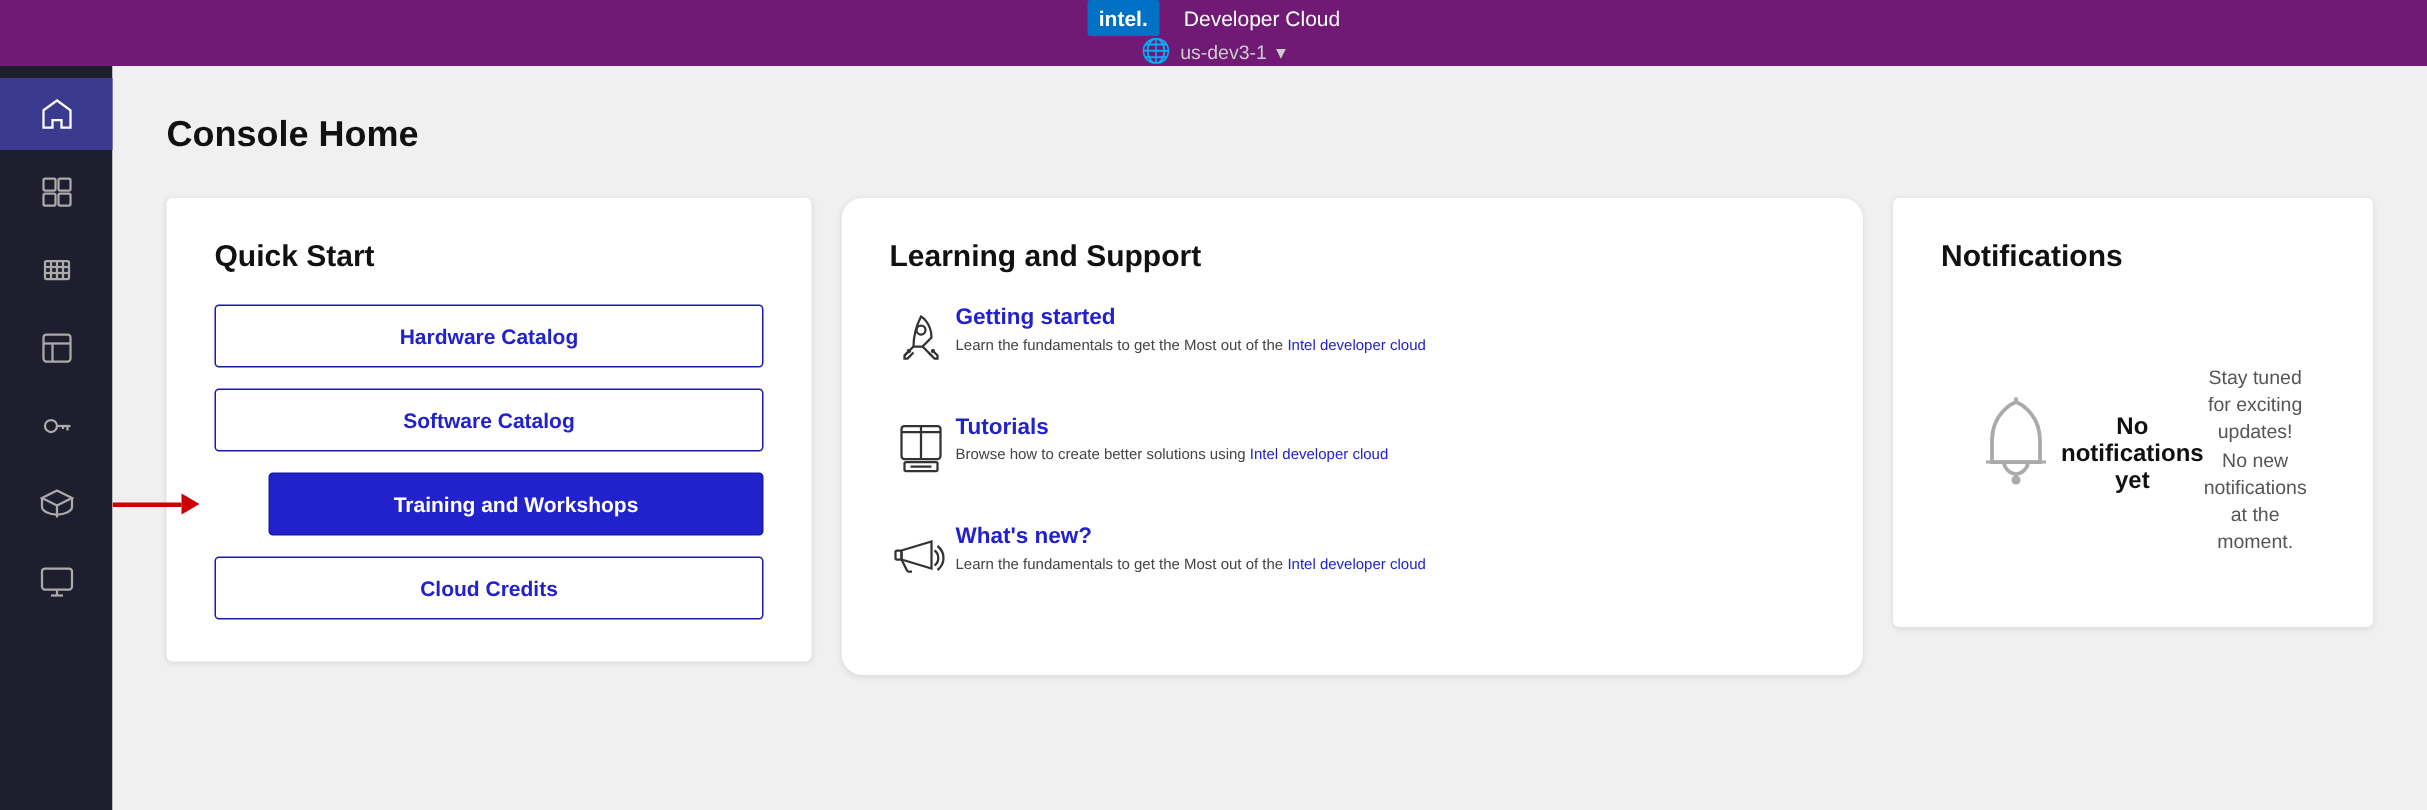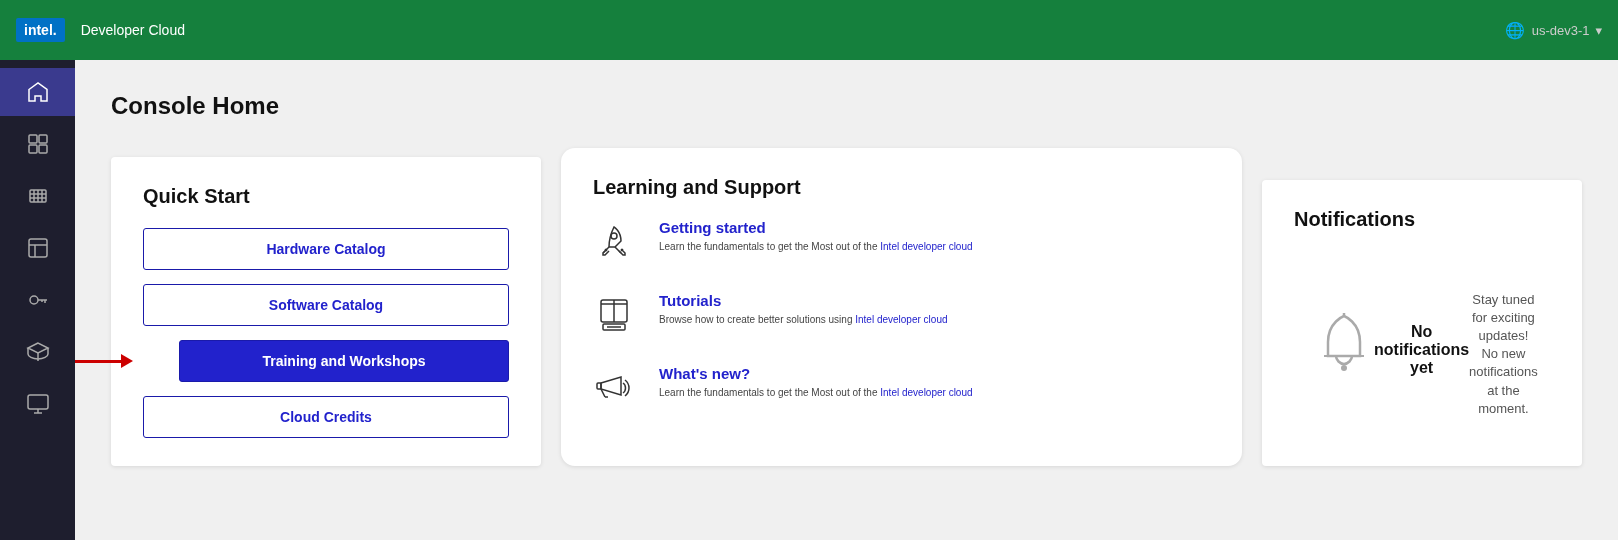--- a/index.html
+++ b/index.html
@@ -1,26 +1,27 @@
 <!DOCTYPE html>
 <html><head>
   <meta charset="utf-8">
   <style>
     * { box-sizing: border-box; margin: 0; padding: 0; }
     body { font-family: 'Segoe UI', Arial, sans-serif; background: #f0f0f0; display: flex; flex-direction: column; height: 540px; width: 1618px; overflow: hidden; }
 
     
     .topbar {
-      height: 60px;
-      background: #15803d;
+      height: 44px;
+      background: #701a75;
       display: flex;
       align-items: center;
       justify-content: space-between;
       padding: 0 16px;
       flex-shrink: 0;
+      flex-direction: column;
     }
     .topbar-left { display: flex; align-items: center; gap: 16px; }
     .intel-logo {
       background: #0071c5;
       color: white;
       font-weight: 700;
       font-size: 14px;
       padding: 4px 8px;
       border-radius: 2px;
     }
@@ -70,21 +71,21 @@
       font-size: 24px;
       font-weight: 700;
       color: #111;
       margin-bottom: 28px;
     }
 
     
     .cards-row {
       display: flex;
       gap: 20px;
-      align-items: flex-end;
+      align-items: flex-start;
     }
 
     
     .card {
       background: white;
       border-radius: 4px;
       padding: 28px 32px;
       box-shadow: 0 1px 4px rgba(0,0,0,0.1);
     }
     .card-title {
@@ -110,21 +111,21 @@
       text-align: center;
     }
     .qs-btn.active-btn {
       background: #2222cc;
       color: white;
       font-weight: 600;
     }
 
     
     .learning-card { flex: 1; min-width: 300px; border-radius: 14px; }
-    .learn-item { display: flex; gap: 24px; align-items: flex-start; margin-bottom: 20px; }
+    .learn-item { display: flex; gap: 2px; align-items: flex-start; margin-bottom: 20px; }
     .learn-icon { font-size: 36px; flex-shrink: 0; color: #333; margin-top: 2px; }
     .learn-text {}
     .learn-link { color: #2222cc; font-size: 15px; font-weight: 600; text-decoration: none; display: block; margin-bottom: 4px; }
     .learn-desc { color: #444; font-size: 10px; line-height: 1.4; }
     .learn-desc .highlight { color: #2222cc; }
 
     
     .notifications-card { width: 320px; flex-shrink: 0; }
     .notif-empty {
       display: flex;

